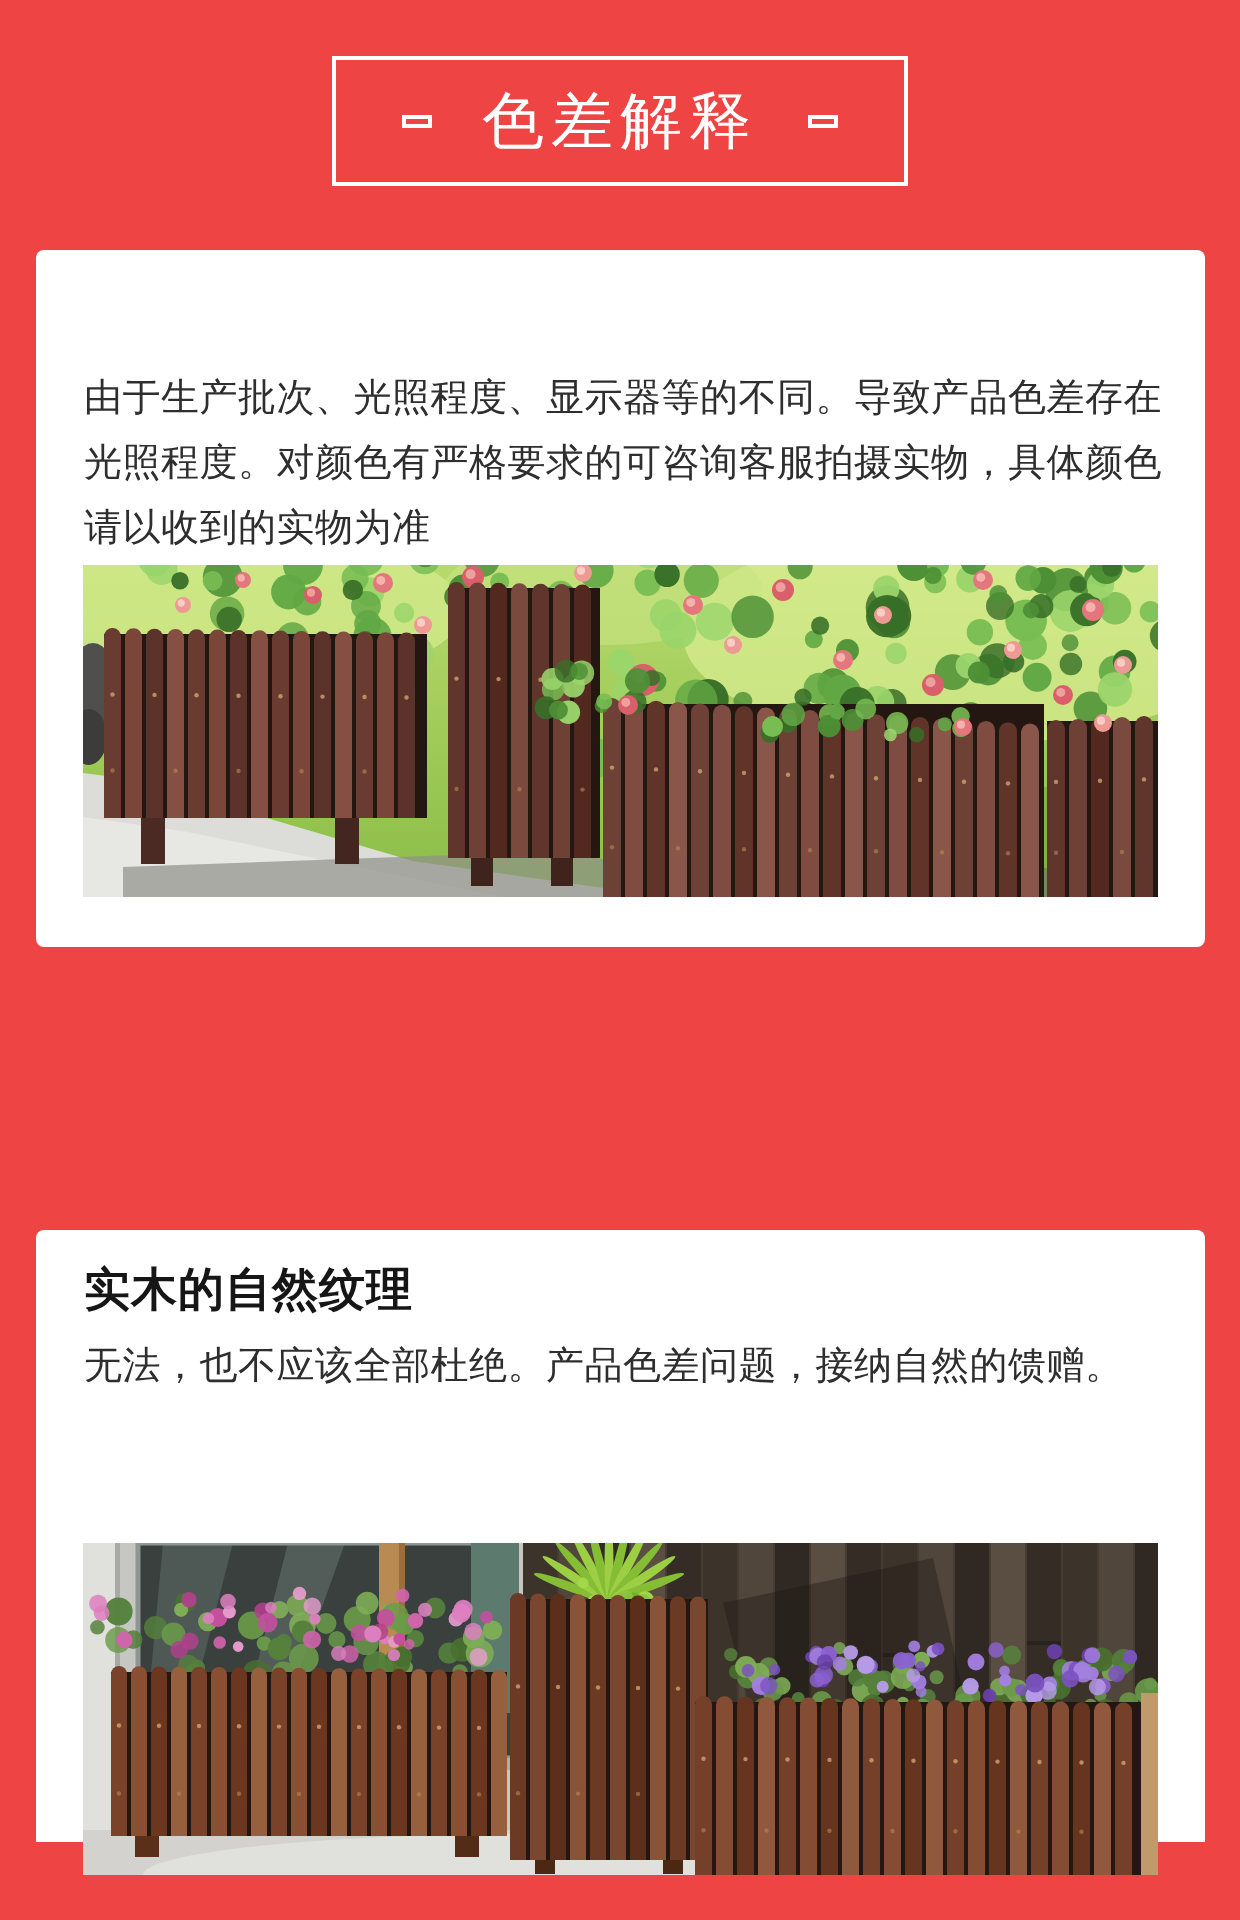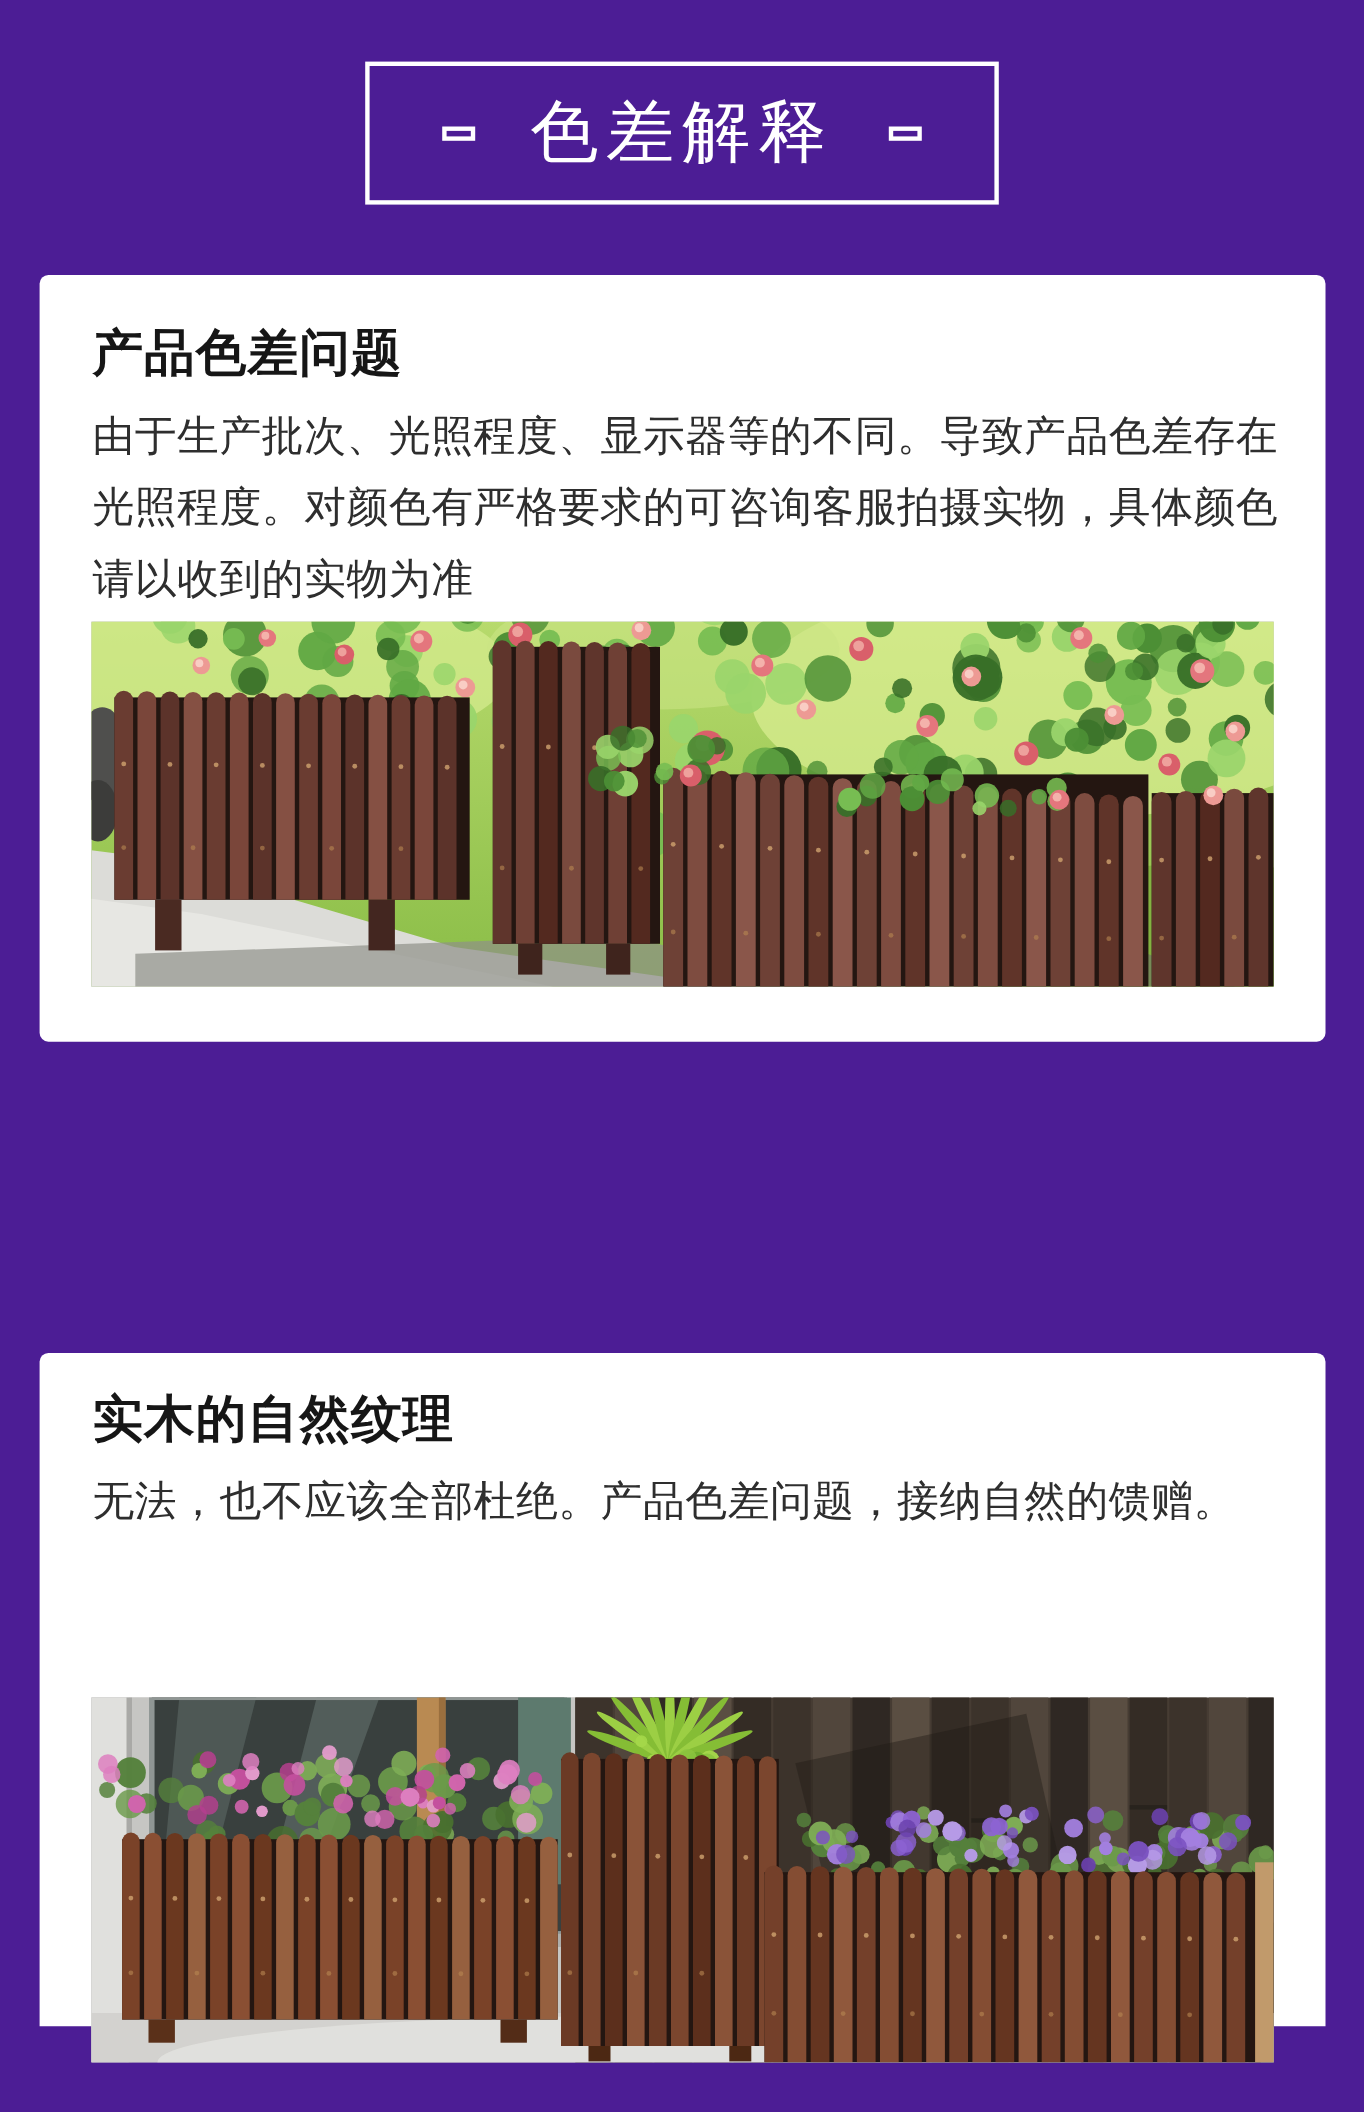--- a/index.html
+++ b/index.html
@@ -1,19 +1,19 @@
 <!DOCTYPE html>
 <html><head>
 <meta charset="utf-8">
 <style>
   html,body{margin:0;padding:0;background:#2b9183;}
   .page{
     position:relative;
     width:1240px;height:1920px;
-    background:#4c1d95;
+    background:#ef4444;
     overflow:hidden;
     font-family:"Liberation Sans","DejaVu Sans",sans-serif;
   }
   .title-box{
     position:absolute;left:332px;width:576px;height:130px;
     border:4px solid #ffffff;box-sizing:border-box;
     display:flex;align-items:center;justify-content:center;gap:50px;
   }
   .title-box.first{top:56px;}
   .title-box.second{top:1031px;}
@@ -58,21 +58,20 @@
 
 <div class="page">
 
   <div class="title-box first">
     <span class="dash"></span>
     <span class="title-text">色差解释</span>
     <span class="dash"></span>
   </div>
 
   <div class="card first">
-    <h3>产品色差问题</h3>
     <div class="body-text">
       <div class="body-line">由于生产批次、光照程度、显示器等的不同。导致产品色差存在</div>
       <div class="body-line">光照程度。对颜色有严格要求的可咨询客服拍摄实物，具体颜色</div>
       <div class="body-line">请以收到的实物为准</div>
     </div>
     <div class="photo" title="户外草坪旁的深色防腐木栅栏花箱，箱内种满粉色月季花">
       <svg id="photo1" viewBox="0 0 1075 332">
           <defs>
             <linearGradient id="grass1" x1="0" y1="0" x2="0" y2="1">
               <stop offset="0" stop-color="#b7da6c"></stop>

